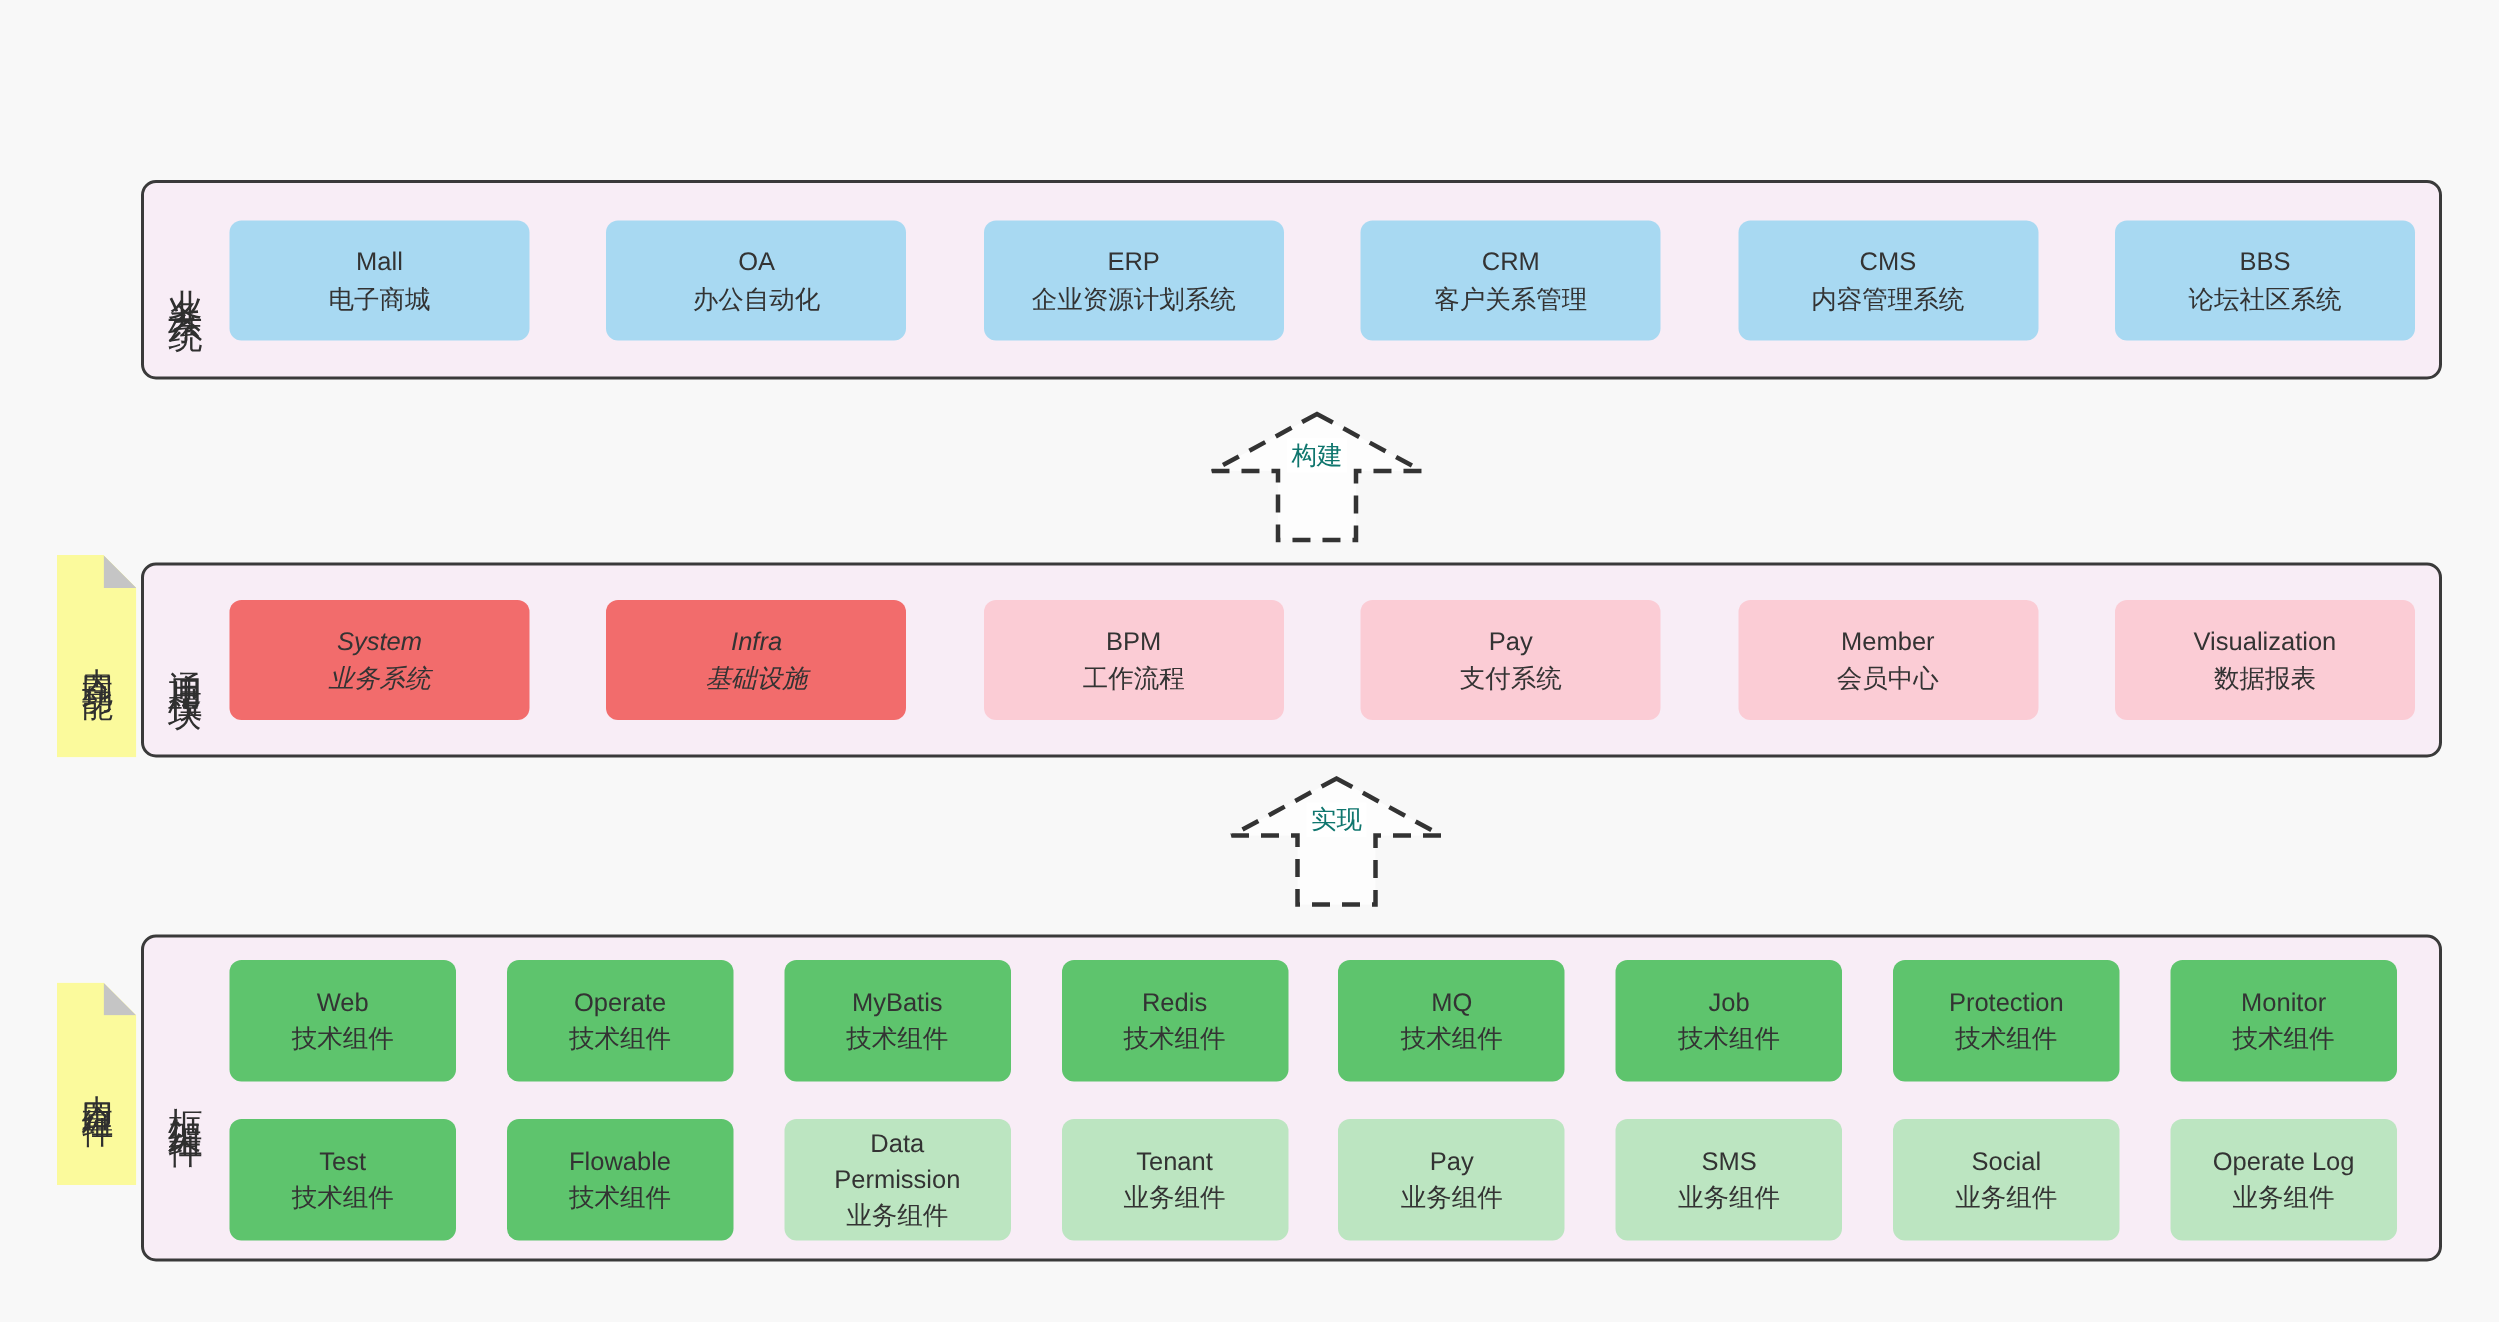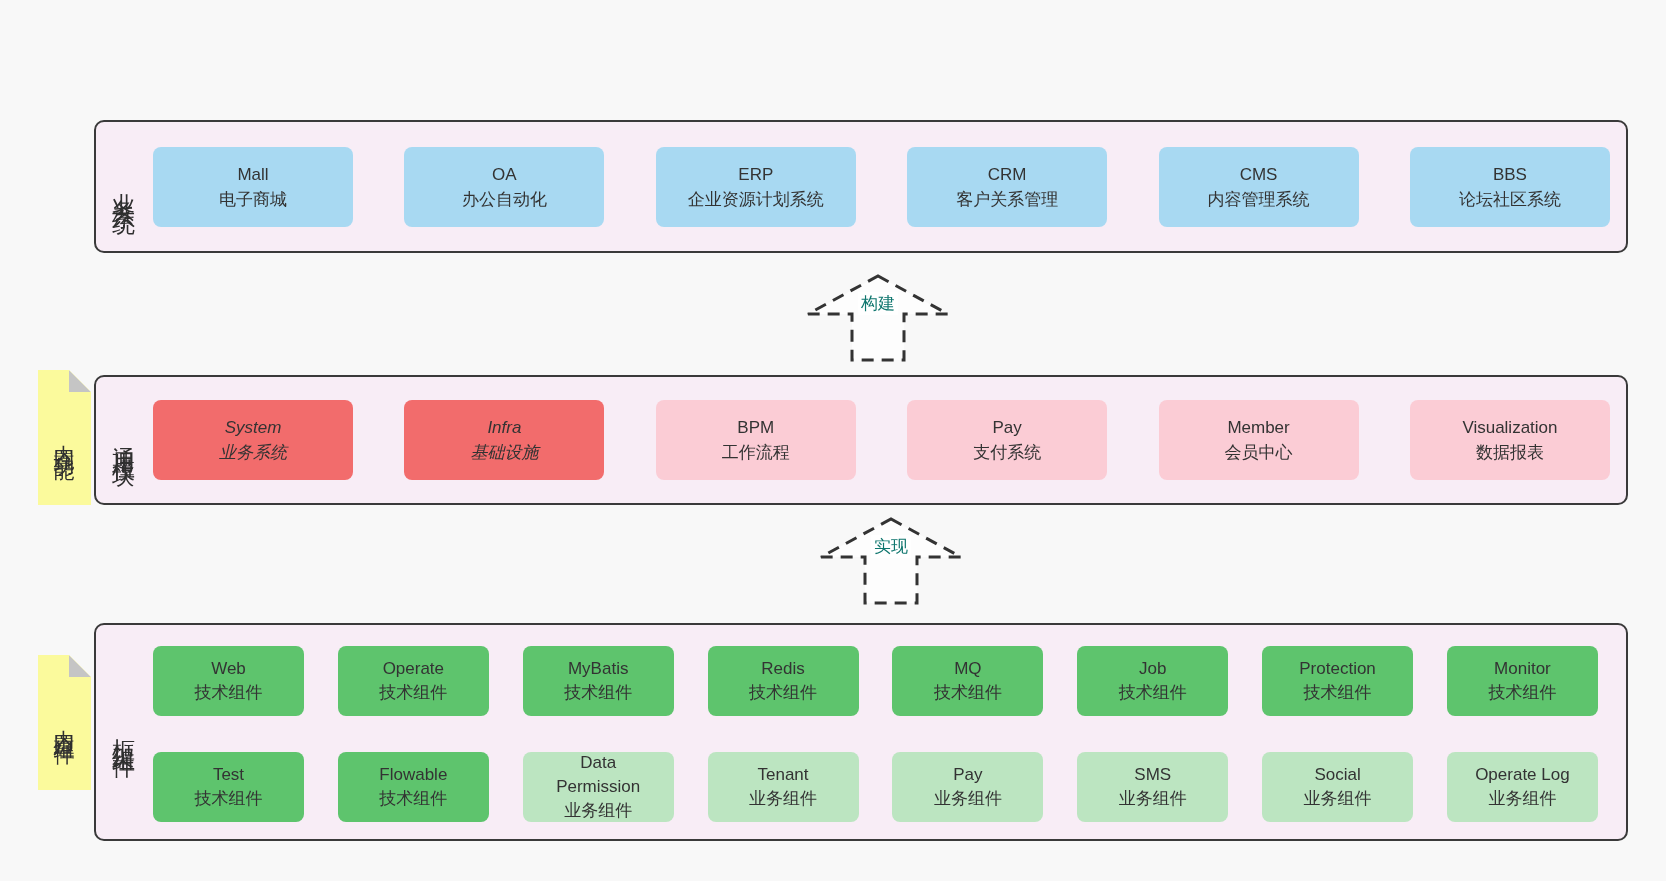--- a/index.html
+++ b/index.html
@@ -40,21 +40,21 @@
   .band3 .box-row { right:28px; height:81px; }
   .band3 .row1 { top:15px; }
   .band3 .row2 { top:121px;gap:24px; }
 
   .box {
     width:200px; height:80px; border-radius:8px;
     display:flex; flex-direction:column; justify-content:center; align-items:center;
     text-align:center; font-size:17px; line-height:25px;
     box-sizing:border-box;
   }
-  .band3 .box { width:151px; height:70px; line-height:24px; }
+  .band3 .box { width:151px; height:81px; line-height:24px; }
 
   .c-blue        { background: var(--box-blue, #a8d9f2); }
   .c-red         { background: var(--box-red, #f26c6c); font-style: italic; }
   .c-pink        { background: var(--box-pink, #fbccd5); }
   .c-green       { background: var(--box-green, #5ec46d); }
   .c-green-light { background: var(--box-green-light, #bce5c1); }
 
   .box .box-name, .box .box-sub { display:block; }
   .box.narrow .box-name { width:100px; }
 

